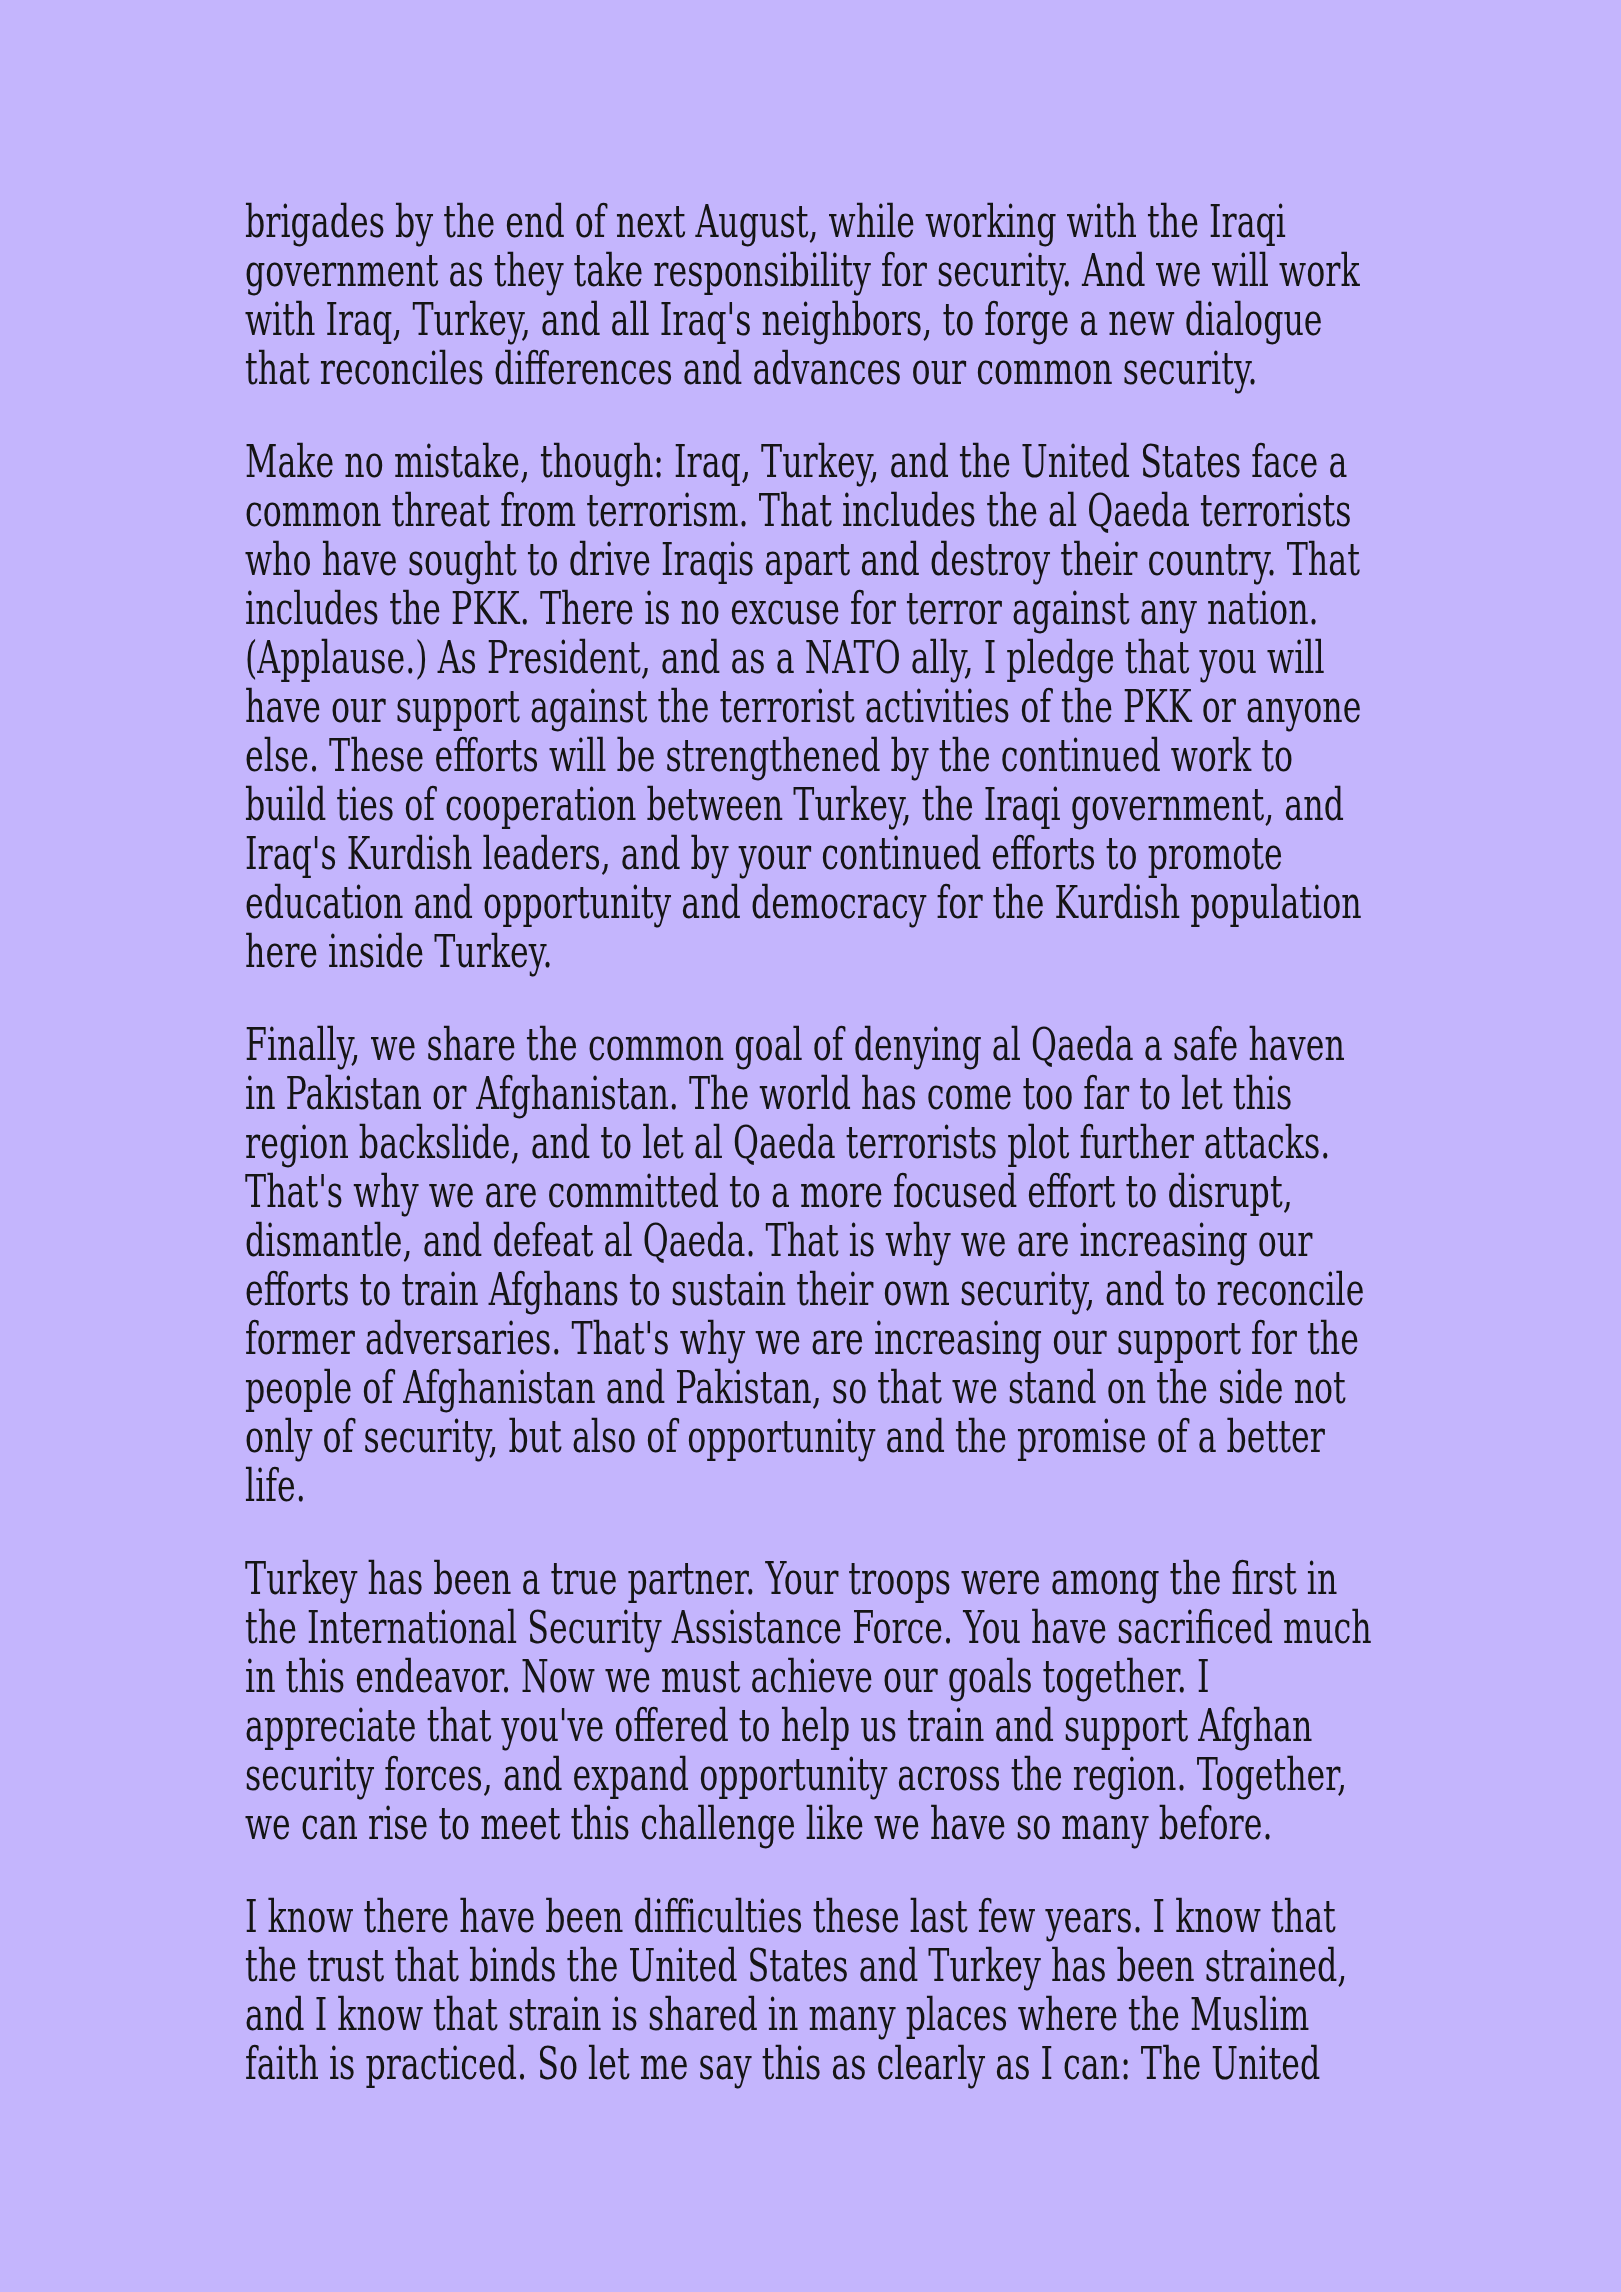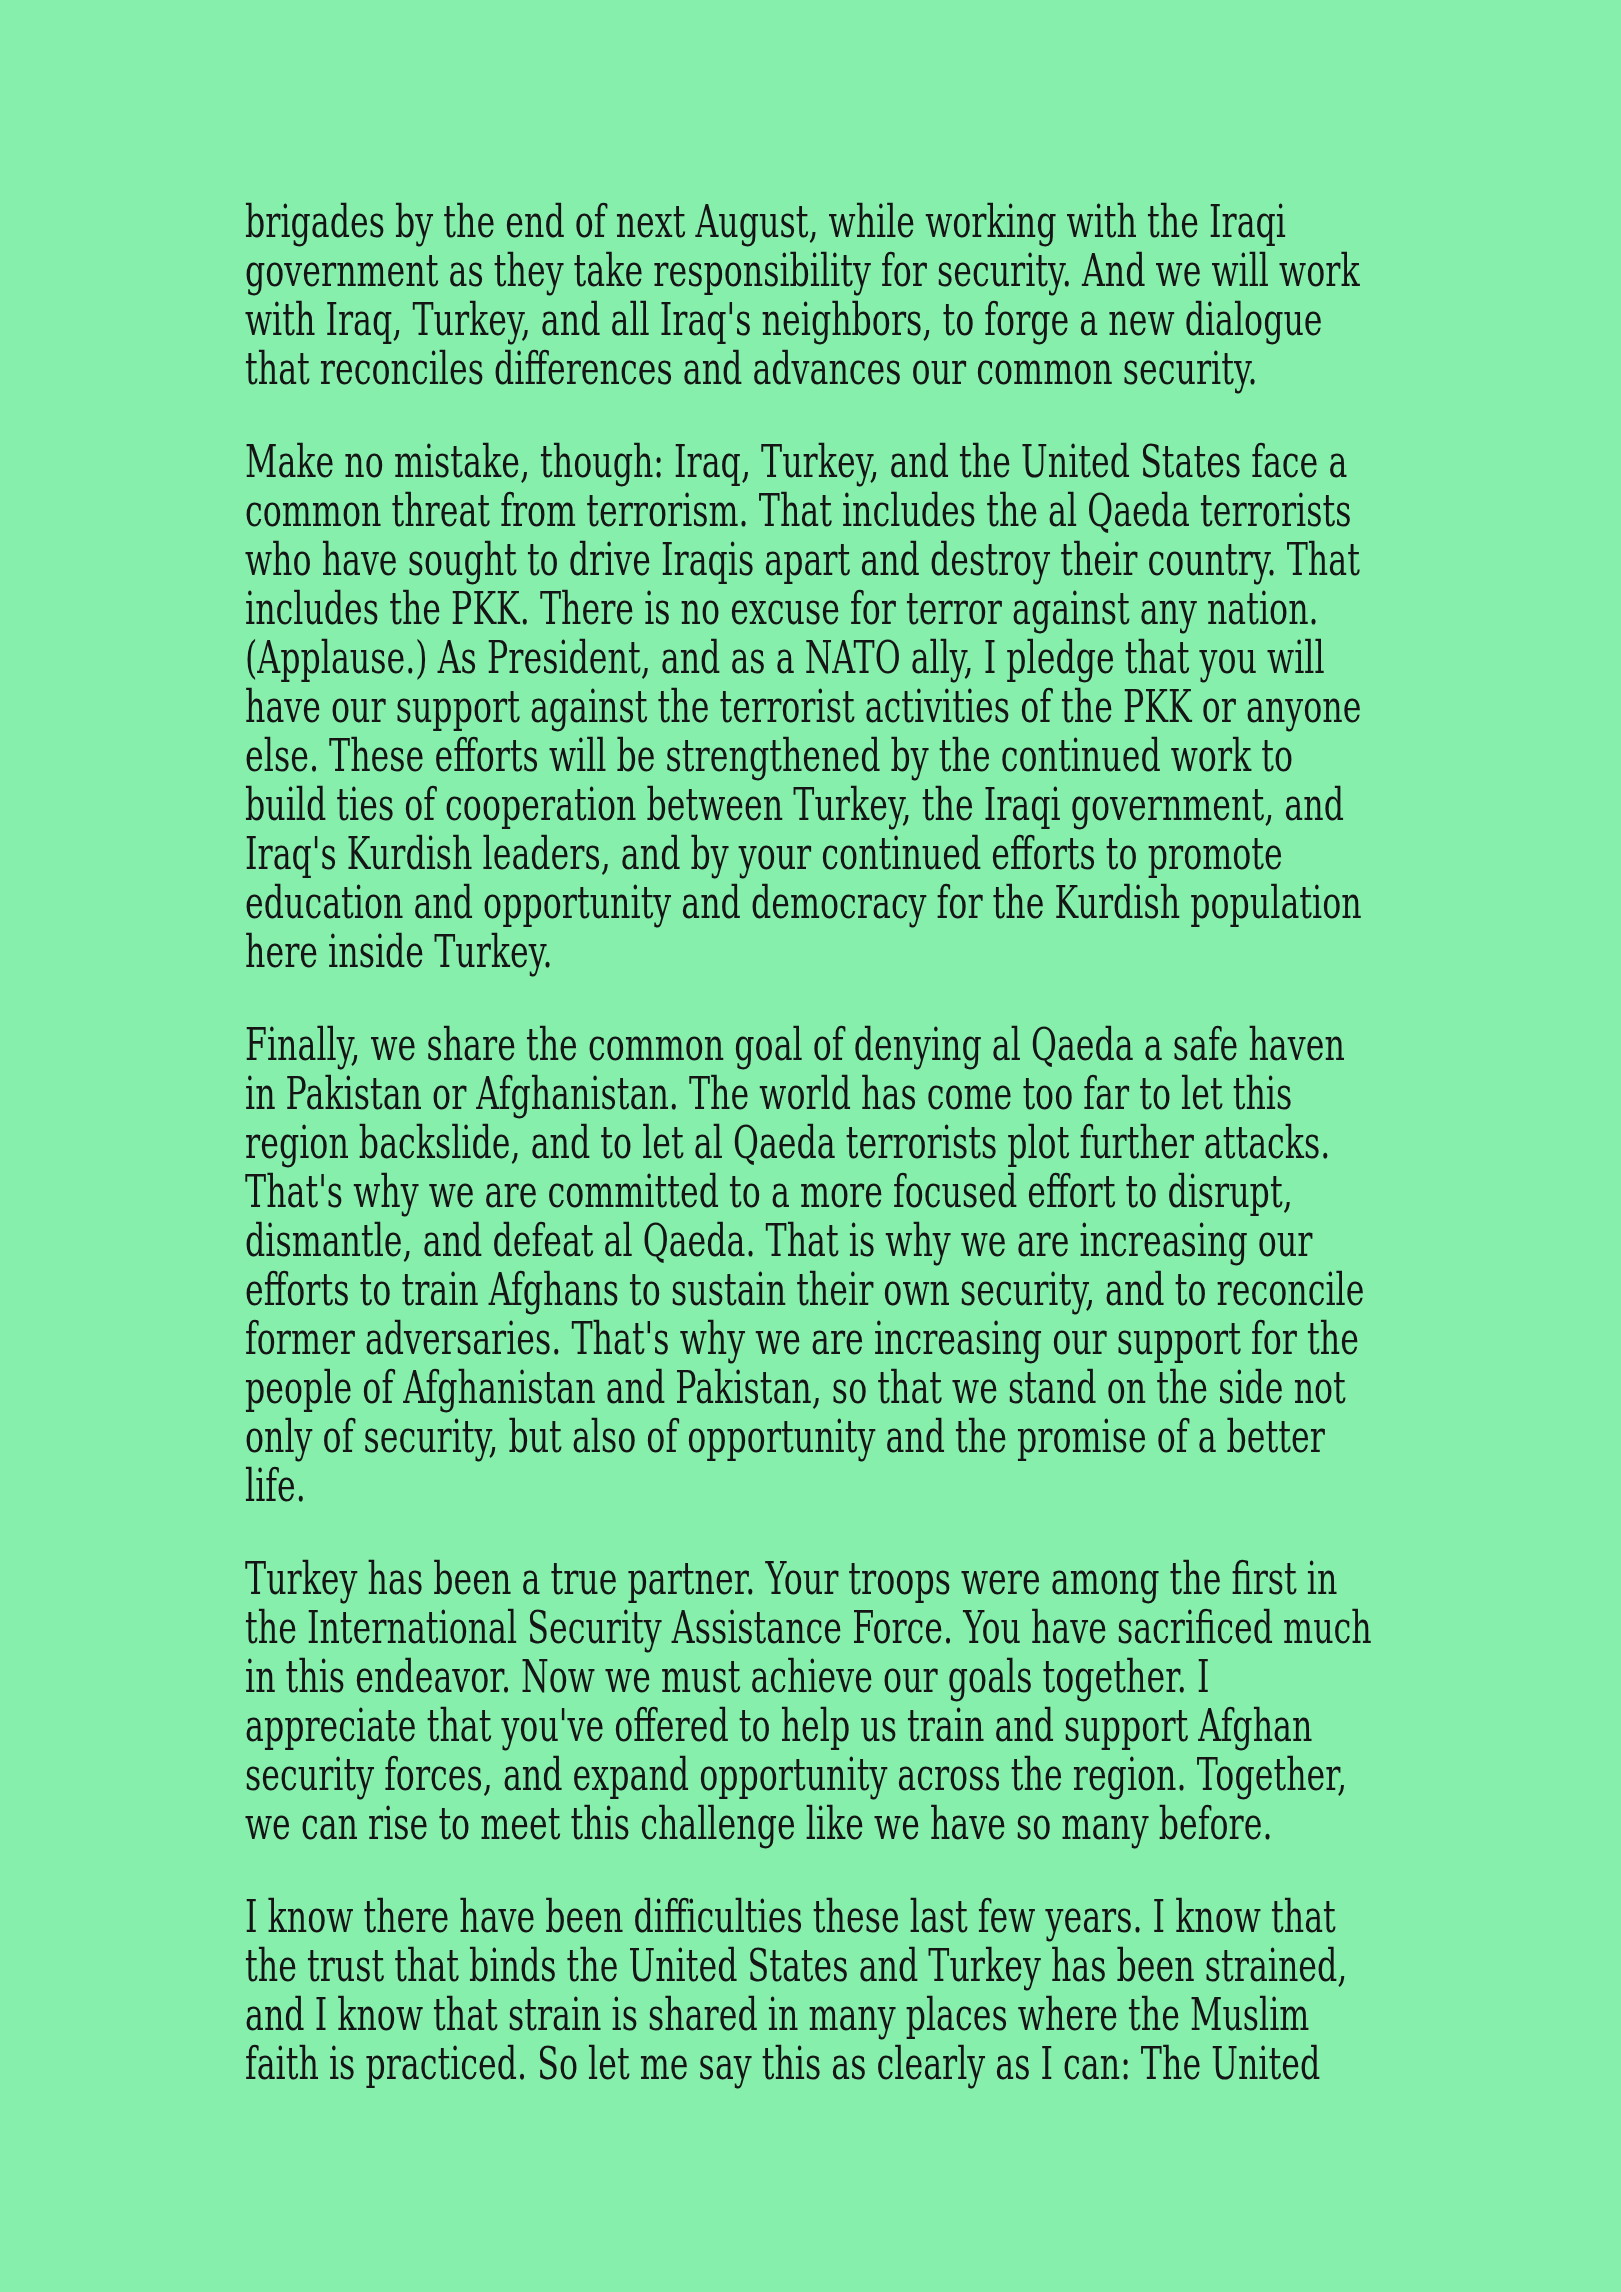--- a/index.html
+++ b/index.html
@@ -8,21 +8,21 @@
   }
   body {
     width: 1621px;
     height: 2293px;
     background: #ffffff;
   }
   .page {
     position: relative;
     width: 1621px;
     height: 2293px;
-    background: #86efac;
+    background: #c4b5fd;
     overflow: hidden;
   }
   .content {
     position: absolute;
     left: 245px;
     top: 197px;
     width: 1666px;
     transform: scaleX(0.72);
     transform-origin: 0 0;
   }

